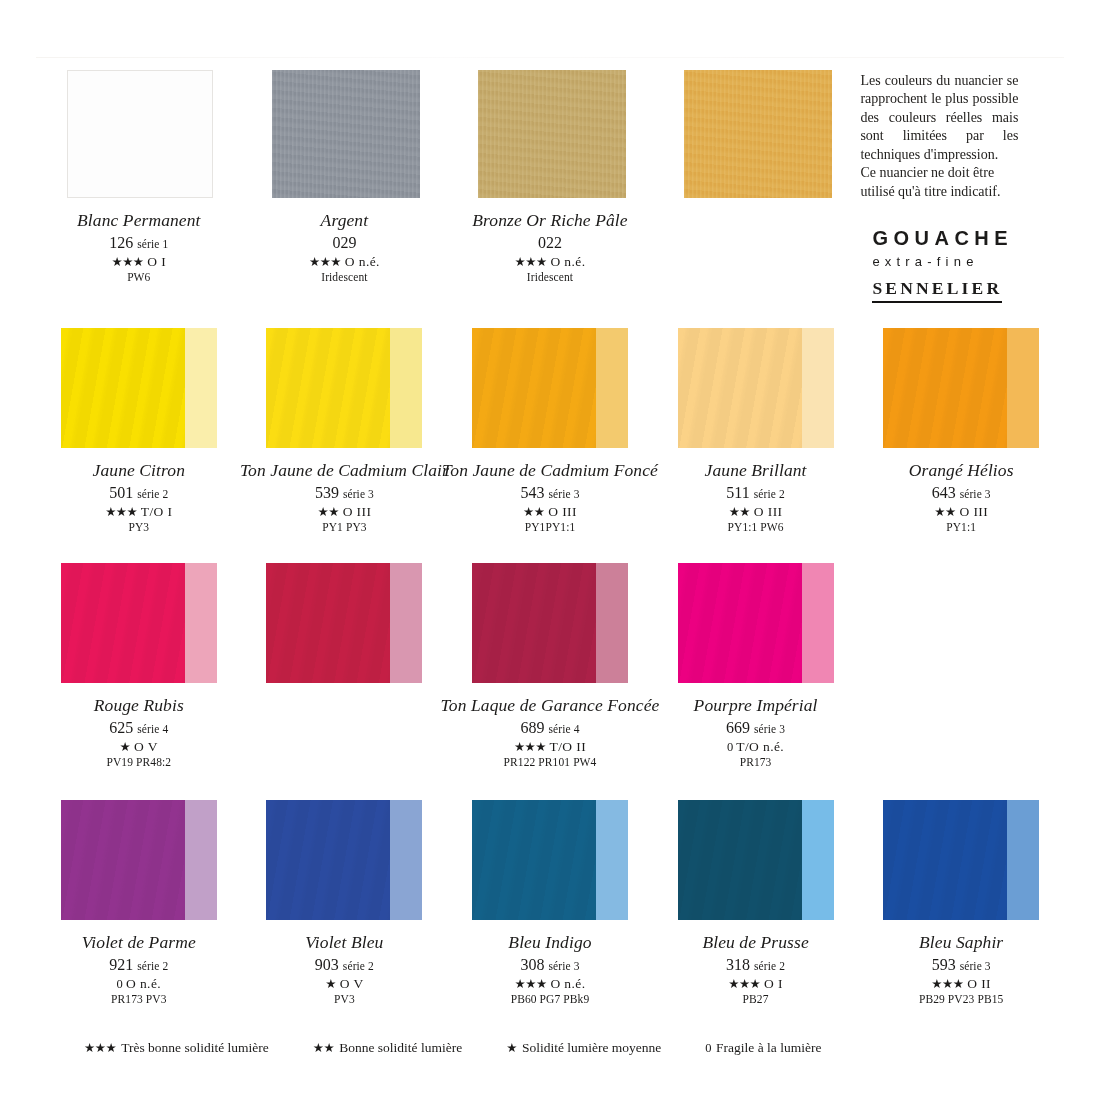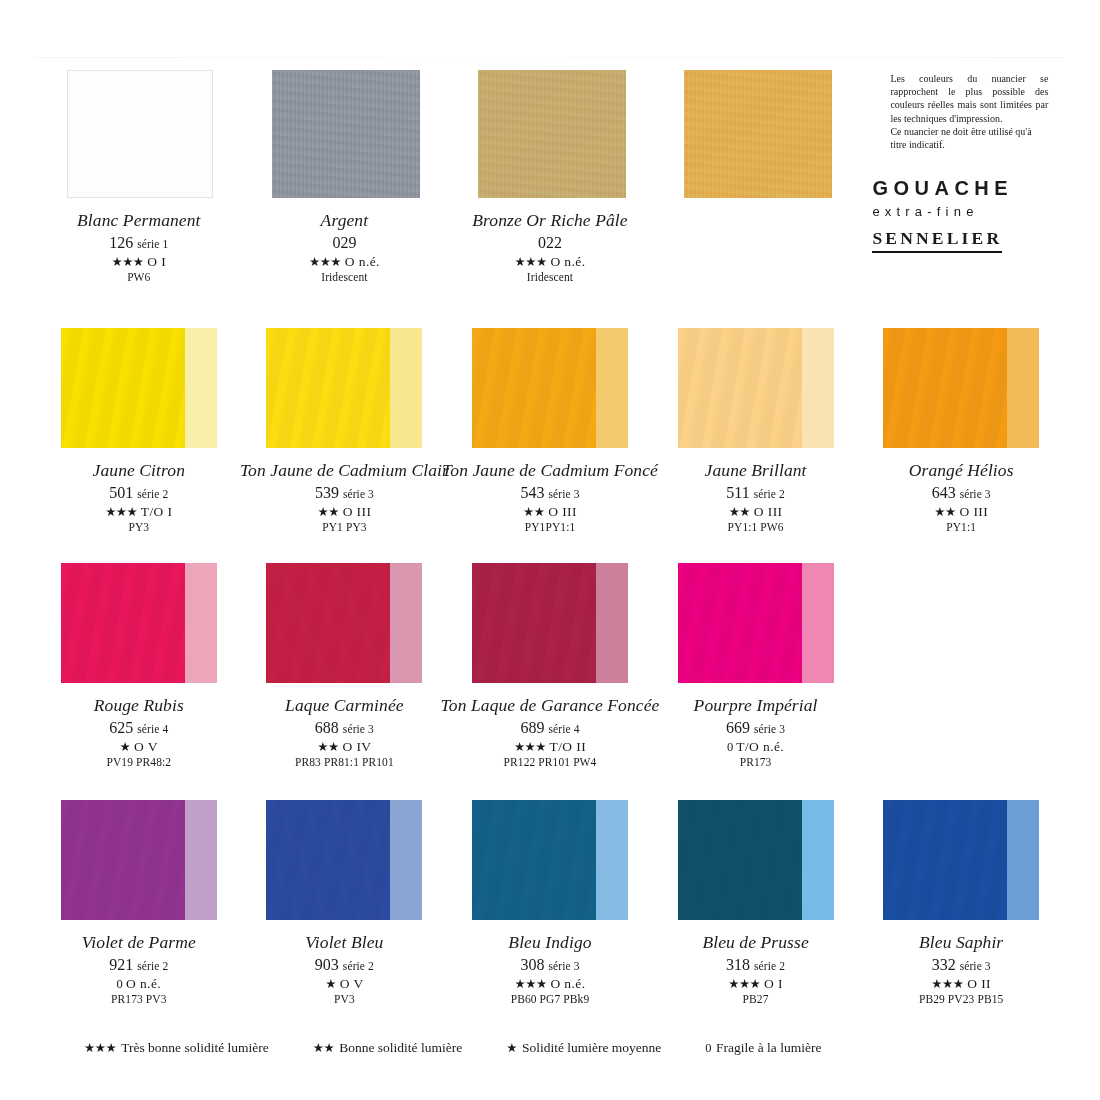--- a/index.html
+++ b/index.html
@@ -168,22 +168,22 @@
   }
 
   
   .brand {
     width: 205.6px;
     position: relative;
     padding-top: 4px;
   }
   .brand-note {
     width: 158px;
-    margin-left: 32px;
-    font-size: 10px;
+    margin-left: 2px;
+    font-size: 14px;
     line-height: 1.32;
     text-align: justify;
     color: #23211f;
   }
   .brand-note p { margin: 0; }
   .brand-note p.tight { text-align: left; }
   .brand-logo {
     margin-left: 14px;
     margin-top: 26px;
     width: 158px;
@@ -386,26 +386,20 @@
             <div class="c-pig">PV19 PR48:2</div>
           </div>
         </div>
         <div class="cell">
           <div class="swatch-wrap">
             <div class="swatch-main" style="background: rgb(196, 31, 69);">
               <div class="tex-paint"></div>
             </div>
             <div class="swatch-wash" style="background: rgb(217, 151, 176);"></div>
           </div>
-          <div class="caption">
-            <div class="c-name">Laque Carminée</div>
-            <div class="c-ref"><span>688</span> <span class="serie"> série 3</span></div>
-            <div class="c-light"><span class="stars">★★</span> <span>O IV</span></div>
-            <div class="c-pig">PR83 PR81:1 PR101</div>
-          </div>
         </div>
         <div class="cell">
           <div class="swatch-wrap">
             <div class="swatch-main" style="background: rgb(171, 33, 72);">
               <div class="tex-paint"></div>
             </div>
             <div class="swatch-wash" style="background: rgb(204, 128, 153);"></div>
           </div>
           <div class="caption">
             <div class="c-name">Ton Laque de Garance Foncée</div>
@@ -488,21 +482,21 @@
         </div>
         <div class="cell">
           <div class="swatch-wrap">
             <div class="swatch-main" style="background: rgb(26, 78, 162);">
               <div class="tex-paint"></div>
             </div>
             <div class="swatch-wash" style="background: rgb(107, 158, 212);"></div>
           </div>
           <div class="caption">
             <div class="c-name">Bleu Saphir</div>
-            <div class="c-ref"><span>332</span> <span class="serie"> série 3</span></div>
+            <div class="c-ref"><span>593</span> <span class="serie"> série 3</span></div>
             <div class="c-light"><span class="stars">★★★</span> <span>O II</span></div>
             <div class="c-pig">PB29 PV23 PB15</div>
           </div>
         </div>
       </div>
     </div>
 
   <div class="legend" id="legend-host">
       <div class="legend-item"><span class="stars">★★★</span><span class="ltxt">Très bonne solidité lumière</span></div>
       <div class="legend-item"><span class="stars">★★</span><span class="ltxt">Bonne solidité lumière</span></div>

